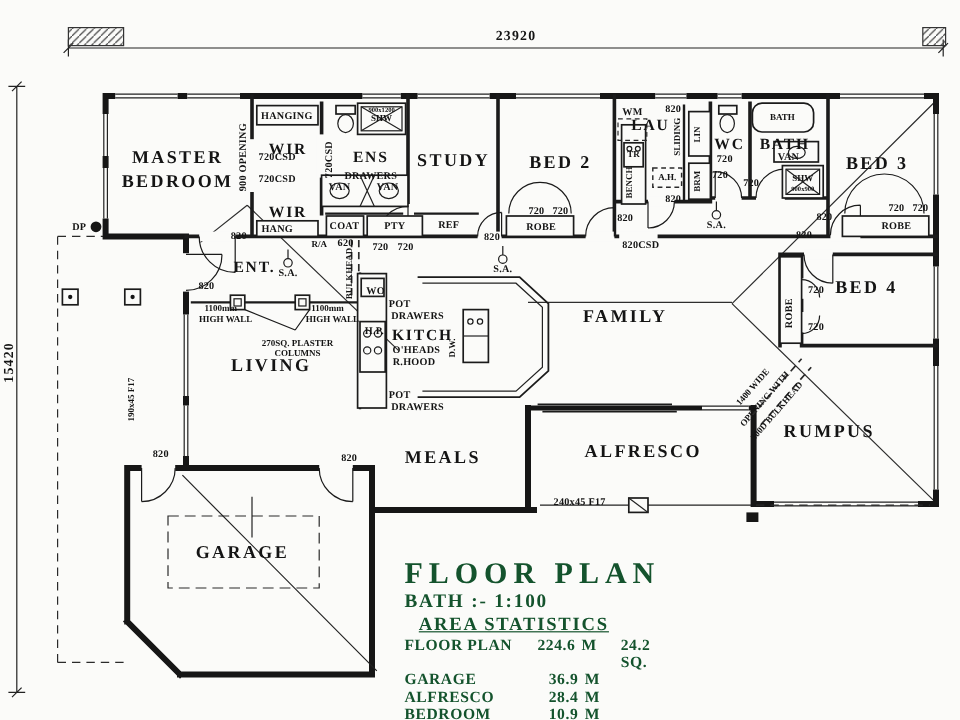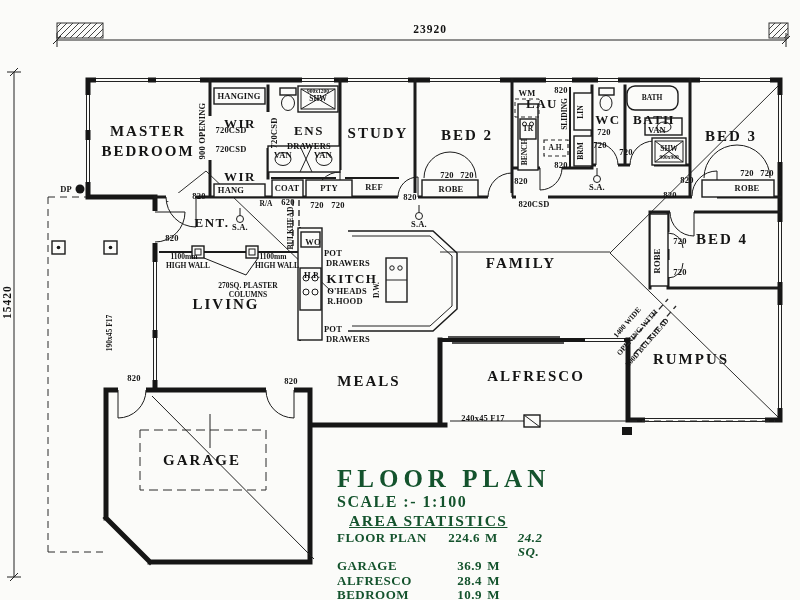--- a/index.html
+++ b/index.html
@@ -25,21 +25,21 @@
   .dash{stroke:#2a2a2a;stroke-width:1;fill:none;stroke-dasharray:7 5;}
   .dash2{stroke:#2a2a2a;stroke-width:1.4;fill:none;stroke-dasharray:6 4;}
   .titleblock{position:absolute;left:337px;top:466px;width:230px;color:#14532d;}
   .tb-title{font-size:25px;font-weight:700;letter-spacing:5px;line-height:1.0;}
   .tb-scale{font-size:16px;font-weight:700;letter-spacing:1.5px;margin-top:2px;}
   .tb-stats-h{font-size:15.5px;font-weight:700;letter-spacing:1.5px;text-decoration:underline;margin-top:1px;margin-left:12px;}
   .tb-row{display:flex;font-size:13px;font-weight:700;letter-spacing:0.5px;margin-top:1px;line-height:1.04;}
   .tb-name{width:103px;}
   .tb-val{width:42px;text-align:right;}
   .tb-unit{width:18px;text-align:right;}
-  .tb-extra{margin-left:20px;font-style:italic;}
+  .tb-extra{margin-left:20px;}
 </style>
 </head>
 <body>
 
 <div id="stage">
   <svg width="800" height="600" viewBox="0 0 800 600">
     <defs>
       <pattern id="hatch" width="6" height="6" patternUnits="userSpaceOnUse">
         <path d="M0 6 L6 0" stroke="#444" stroke-width="1"></path>
       </pattern>
@@ -304,21 +304,21 @@
         <text x="134" y="381" class="sm">820</text>
         <text x="291" y="384" class="sm">820</text>
         <text x="112" y="333" class="xs" transform="rotate(-90 112 333)">190x45 F17</text>
         <text x="483" y="421" class="sm">240x45 F17</text>
         <text x="66" y="192" class="sm">DP</text>
       </g>
   </svg>
 
   <div class="titleblock">
     <div class="tb-title">FLOOR PLAN</div>
-    <div class="tb-scale">SCALE :- 1:100</div>
+    <div class="tb-scale">BATH :- 1:100</div>
     <div class="tb-stats-h">AREA STATISTICS</div>
     <div id="stats-rows">
         <div class="tb-row">
           <span class="tb-name">FLOOR PLAN</span>
           <span class="tb-val">224.6</span>
           <span class="tb-unit">M</span>
           <span class="tb-extra">24.2 SQ.</span>
         </div>
         <div class="tb-row">
           <span class="tb-name">GARAGE</span>

